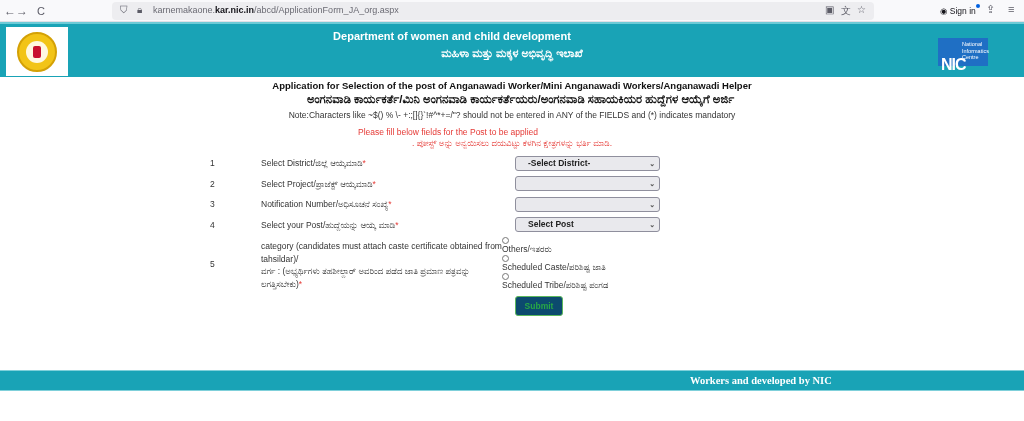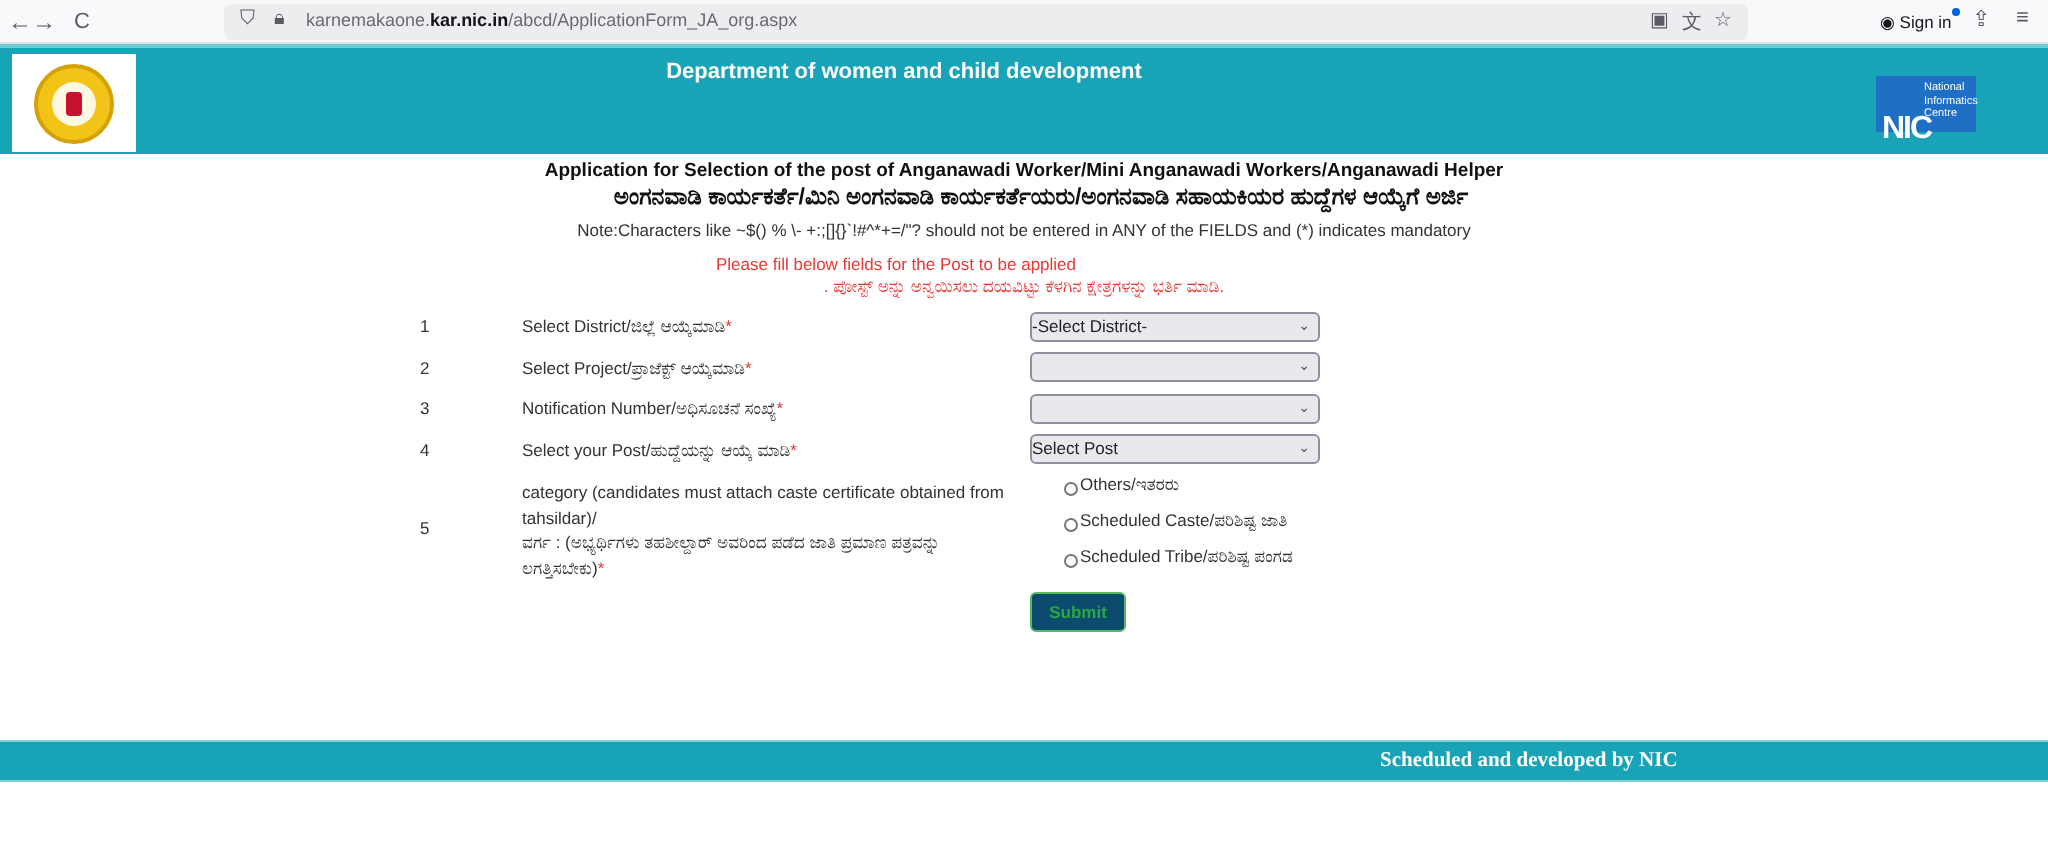--- a/index.html
+++ b/index.html
@@ -34,25 +34,25 @@
   .title-en { position: absolute; left: 0; width: 1024px; top: 80px; text-align: center; font-size: 9.5px; font-weight: bold; color: #111; }
   .title-kn { position: absolute; left: 0; width: 1024px; top: 93px; text-align: center; font-size: 11.5px; font-weight: bold; color: #111; padding-left: 17px; }
   .note { position: absolute; left: 0; width: 1024px; top: 110px; text-align: center; font-size: 8.5px; color: #333; }
   .fill-en { position: absolute; left: 0; width: 896px; top: 127px; text-align: center; font-size: 8.5px; color: #e53935; }
   .fill-kn { position: absolute; left: 0; width: 1024px; top: 138px; text-align: center; font-size: 8.5px; color: #e53935; }
 
   
   .row-num { position: absolute; left: 210px; font-size: 8.5px; color: #333; }
   .row-label { position: absolute; left: 261px; font-size: 8.5px; color: #333; white-space: nowrap; }
   .req { color: #e53935; }
-  .select-box { position: absolute; left: 515px; width: 145px; height: 15px; background: #e9e9ed; border: 1px solid #8f8f9d; border-radius: 3px; font-size: 8.5px; color: #222; padding-left: 0; line-height: 13px; }
+  .select-box { position: absolute; left: 515px; width: 145px; height: 15px; background: #e9e9ed; border: 1px solid #8f8f9d; border-radius: 3px; font-size: 8.5px; color: #222; padding-left: 12px; line-height: 13px; font-weight: bold; }
   .select-box .chev { position: absolute; right: 4px; top: 0; font-size: 7px; color: #555; }
 
   .cat-label { position: absolute; left: 261px; top: 240px; width: 250px; font-size: 8.5px; line-height: 12.5px; color: #333; }
-  .radio-opt { position: absolute; left: 532px; font-size: 8.5px; color: #333; white-space: nowrap; display: flex; align-items: flex-end; }
+  .radio-opt { position: absolute; left: 502px; font-size: 8.5px; color: #333; white-space: nowrap; display: flex; align-items: flex-start; flex-direction: column; }
   .radio-circle { width: 7px; height: 7px; border: 1px solid #777; border-radius: 50%; margin-right: 1px; display: inline-block; }
 
   .submit-btn { position: absolute; left: 515px; top: 296px; width: 48px; height: 20px; border: 1px solid #5cb85c; border-radius: 3px; background: #0c4a6e; color: #28a745; font-weight: bold; font-size: 8.5px; text-align: center; line-height: 18px; }
 
   
   .footer { position: absolute; left: 0; top: 370px; width: 1024px; height: 21px; background: #19a3b6; border-top: 1px solid #7fd0da; border-bottom: 1px solid #7fd0da; }
   .footer-text { position: absolute; left: 690px; top: 4px; color: #fff; font-weight: bold; font-size: 10.5px; font-family: "Liberation Serif", serif; }
 </style>
 </head>
 <body>
@@ -75,20 +75,21 @@
   </div>
   <span class="right-icon" style="left:986px">⇪</span>
   <span class="right-icon" style="left:1008px">≡</span>
 </div>
 
 <div class="header">
   <div class="gov-logo">
     <div class="emblem"></div>
   </div>
   <div class="header-title">Department of women and child development</div>
+  <div class="header-subtitle">ಮಹಿಳಾ ಮತ್ತು ಮಕ್ಕಳ ಅಭಿವೃದ್ಧಿ ಇಲಾಖೆ</div>
   <div class="nic-logo">
     <span class="nic-letters">NIC</span>
     <span class="nic-text">National Informatics Centre</span>
   </div>
 </div>
 
 <div class="title-en">Application for Selection of the post of Anganawadi Worker/Mini Anganawadi Workers/Anganawadi Helper</div>
 <div class="title-kn">ಅಂಗನವಾಡಿ ಕಾರ್ಯಕರ್ತೆ/ಮಿನಿ ಅಂಗನವಾಡಿ ಕಾರ್ಯಕರ್ತೆಯರು/ಅಂಗನವಾಡಿ ಸಹಾಯಕಿಯರ ಹುದ್ದೆಗಳ ಆಯ್ಕೆಗೆ ಅರ್ಜಿ</div>
 <div class="note">Note:Characters like ~$() % \- +:;[]{}`!#^*+=/"? should not be entered in ANY of the FIELDS and (*) indicates mandatory</div>
 <div class="fill-en">Please fill below fields for the Post to be applied</div>
@@ -124,14 +125,14 @@
     <span>Scheduled Caste/ಪರಿಶಿಷ್ಟ ಜಾತಿ</span>
 </label>
 <label class="radio-opt" style="top:273px">
   <span class="radio-circle"></span>
     <span>Scheduled Tribe/ಪರಿಶಿಷ್ಟ ಪಂಗಡ</span>
 </label>
 
 <button class="submit-btn">Submit</button>
 
 <div class="footer">
-  <span class="footer-text">Scheduled and developed by NIC</span>
+  <span class="footer-text">Workers and developed by NIC</span>
 </div>
 
 </body></html>

